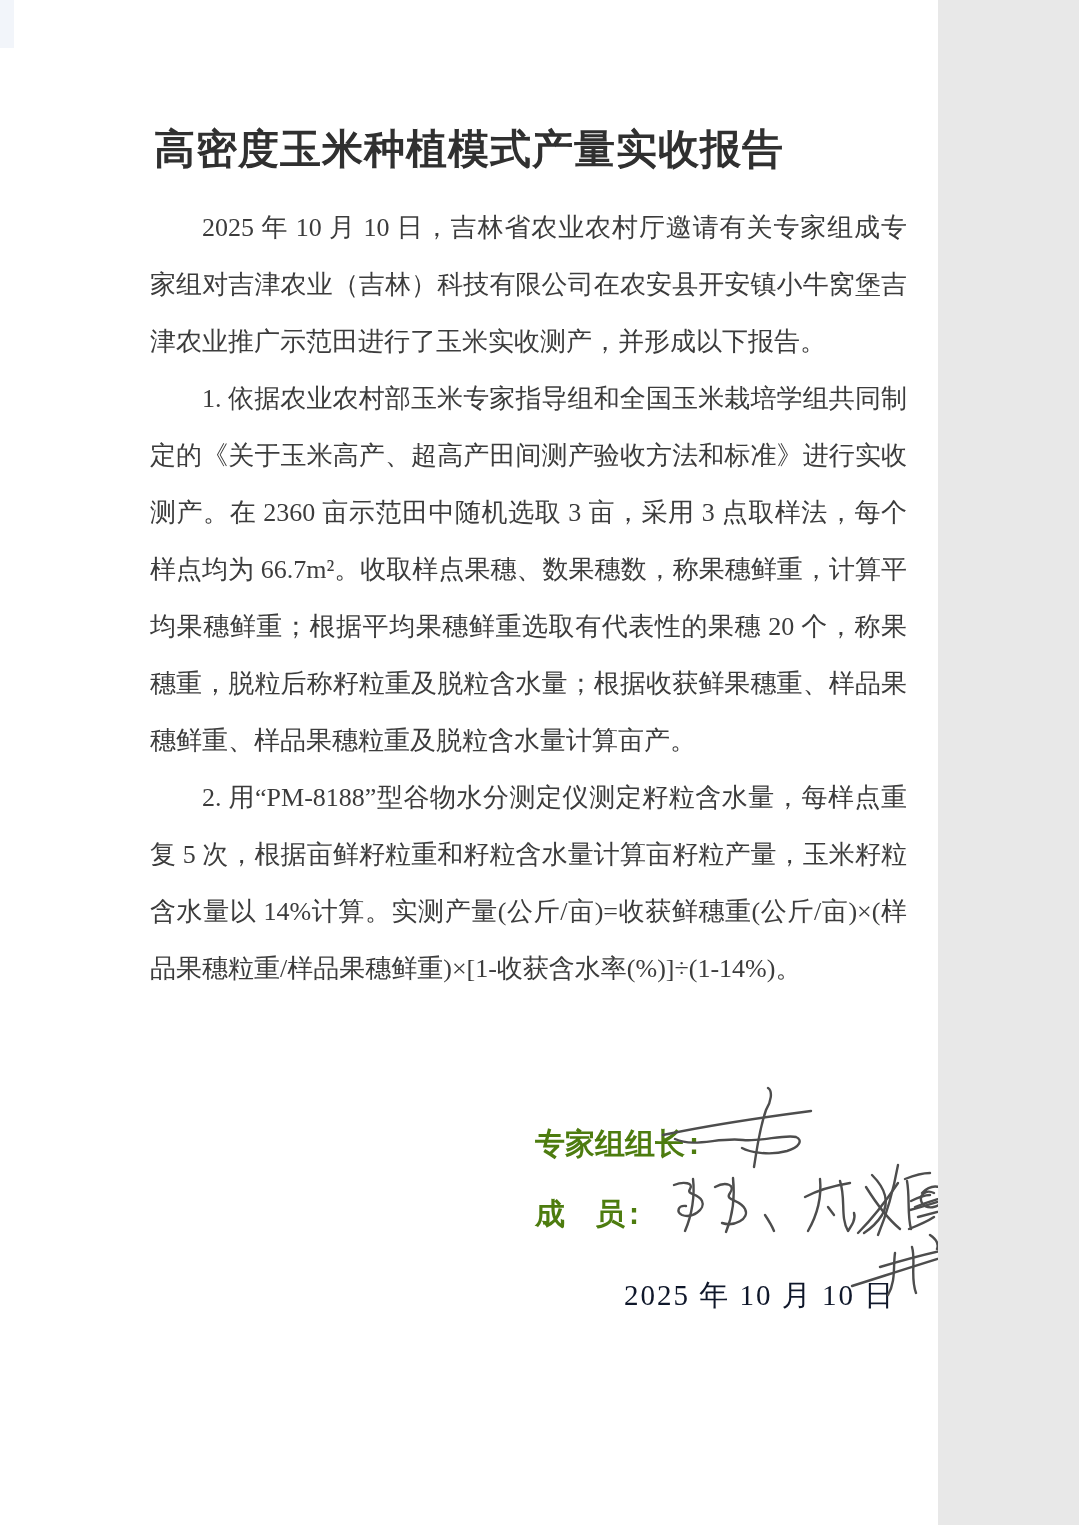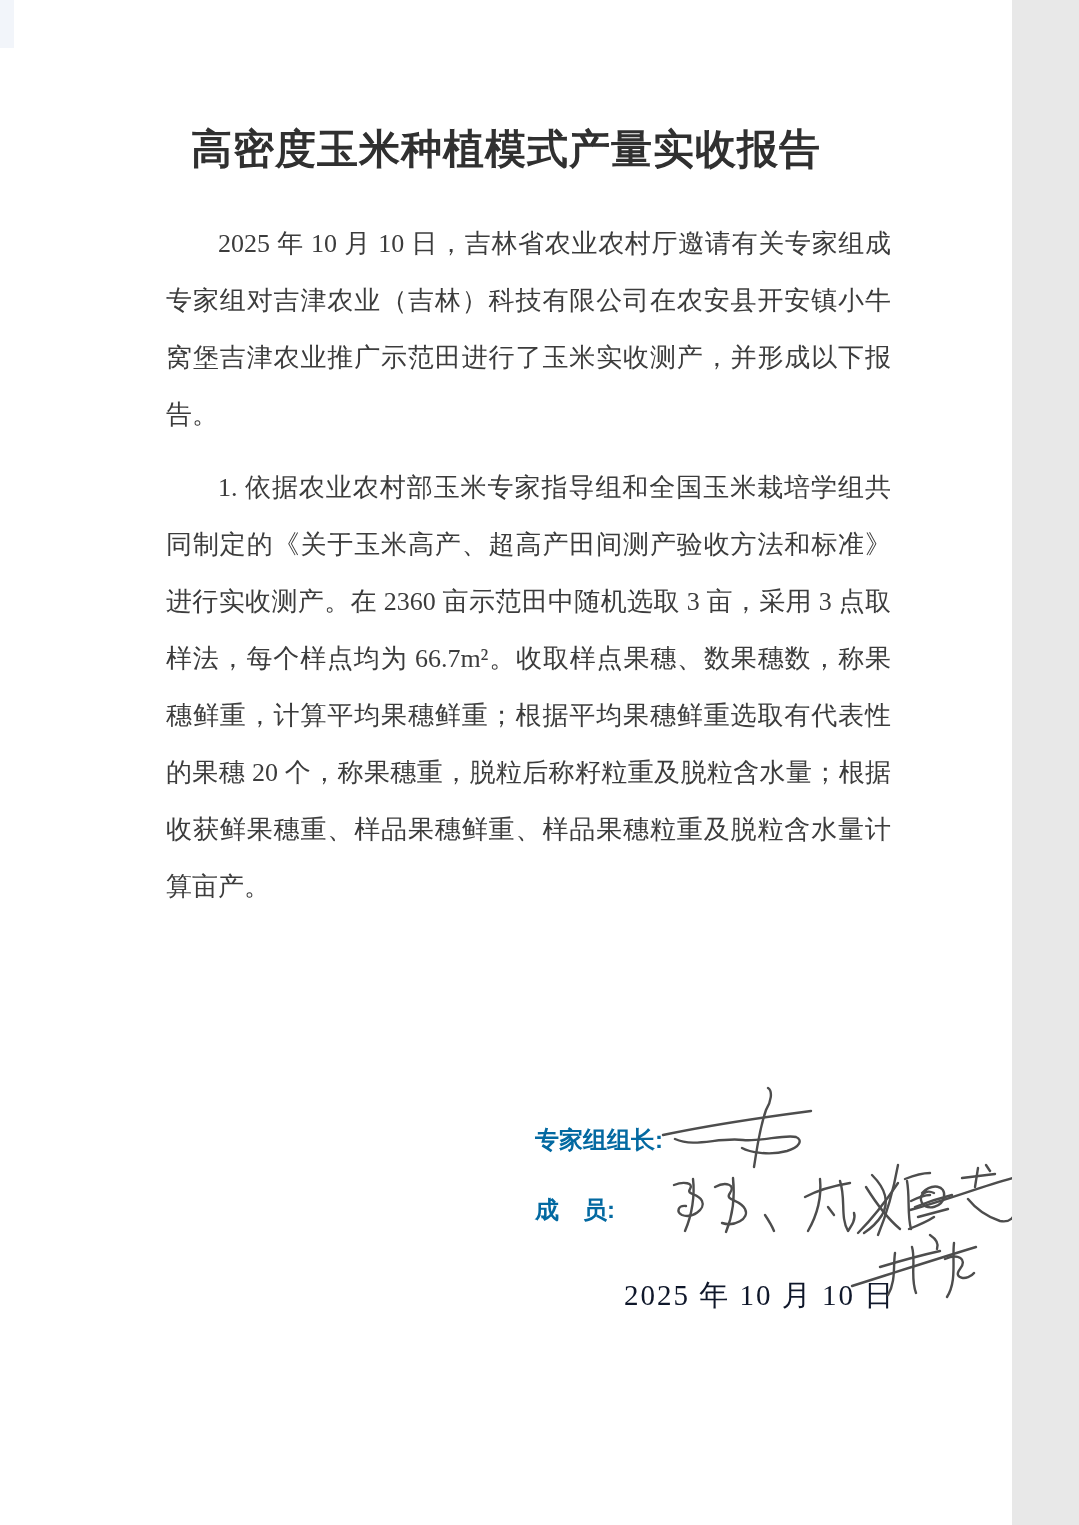--- a/index.html
+++ b/index.html
@@ -2,26 +2,27 @@
 <html><head>
 <meta charset="utf-8">
 <style>
   html, body {
     margin: 0;
     padding: 0;
     background: #e8e8e8;
   }
   .page {
     position: relative;
-    width: 1012px;
+    width: 925px;
     height: 1525px;
     background: #ffffff;
     overflow: hidden;
     font-family: "Liberation Serif", serif;
     color: #3a3a3a;
+    padding-left: 13px;
   }
   .scan-artifact {
     position: absolute;
     left: 0; top: 0;
     width: 14px; height: 48px;
     background: #f2f5fa;
   }
   .doc-title {
     position: absolute;
     top: 122px;
@@ -39,29 +40,29 @@
     position: absolute;
     top: 199px;
     left: 150px;
     width: 757px;
     font-size: 26px;
     line-height: 57px;
     text-align: justify;
     color: #3c3c3c;
   }
   .doc-content p {
-    margin: 16px;
+    margin: 0;
     text-indent: 2em;
   }
   .sig-label {
     position: absolute;
-    font-family: Liberation Sans, sans-serif;
+    font-family: Liberation Mono, monospace;
     font-weight: 700;
-    font-size: 24px;
-    color: #0369a1;
+    font-size: 30px;
+    color: #4d7c0f;
     white-space: pre;
   }
   .leader-label { left: 535px; top: 1124px; }
   .members-label { left: 535px; top: 1194px; }
   .doc-date {
     position: absolute;
     left: 624px;
     top: 1276px;
     font-size: 29px;
     color: #0f172a;
@@ -87,20 +88,21 @@
 
 <div class="page">
 
   <div class="scan-artifact"></div>
 
   <h1 class="doc-title">高密度玉米种植模式产量实收报告</h1>
 
   <div class="doc-content">
     <p>2025 年 10 月 10 日，吉林省农业农村厅邀请有关专家组成专家组对吉津农业（吉林）科技有限公司在农安县开安镇小牛窝堡吉津农业推广示范田进行了玉米实收测产，并形成以下报告。</p>
     <p>1. 依据农业农村部玉米专家指导组和全国玉米栽培学组共同制定的《关于玉米高产、超高产田间测产验收方法和标准》进行实收测产。在 2360 亩示范田中随机选取 3 亩，采用 3 点取样法，每个样点均为 66.7m²。收取样点果穗、数果穗数，称果穗鲜重，计算平均果穗鲜重；根据平均果穗鲜重选取有代表性的果穗 20 个，称果穗重，脱粒后称籽粒重及脱粒含水量；根据收获鲜果穗重、样品果穗鲜重、样品果穗粒重及脱粒含水量计算亩产。</p>
+    <p>2. 用“PM-8188”型谷物水分测定仪测定籽粒含水量，每样点重复 5 次，根据亩鲜籽粒重和籽粒含水量计算亩籽粒产量，玉米籽粒含水量以 14%计算。实测产量(公斤/亩)=收获鲜穗重(公斤/亩)×(样品果穗粒重/样品果穗鲜重)×[1-收获含水率(%)]÷(1-14%)。</p>
   </div>
 
   <div>
     <span class="sig-label leader-label">专家组组长:</span>
     <span class="sig-label members-label">成　员:</span>
     <span class="doc-date">2025 年 10 月 10 日</span>
 
     <svg class="signatures-svg" viewBox="0 0 480 250" xmlns="http://www.w3.org/2000/svg">
 
       <g>

